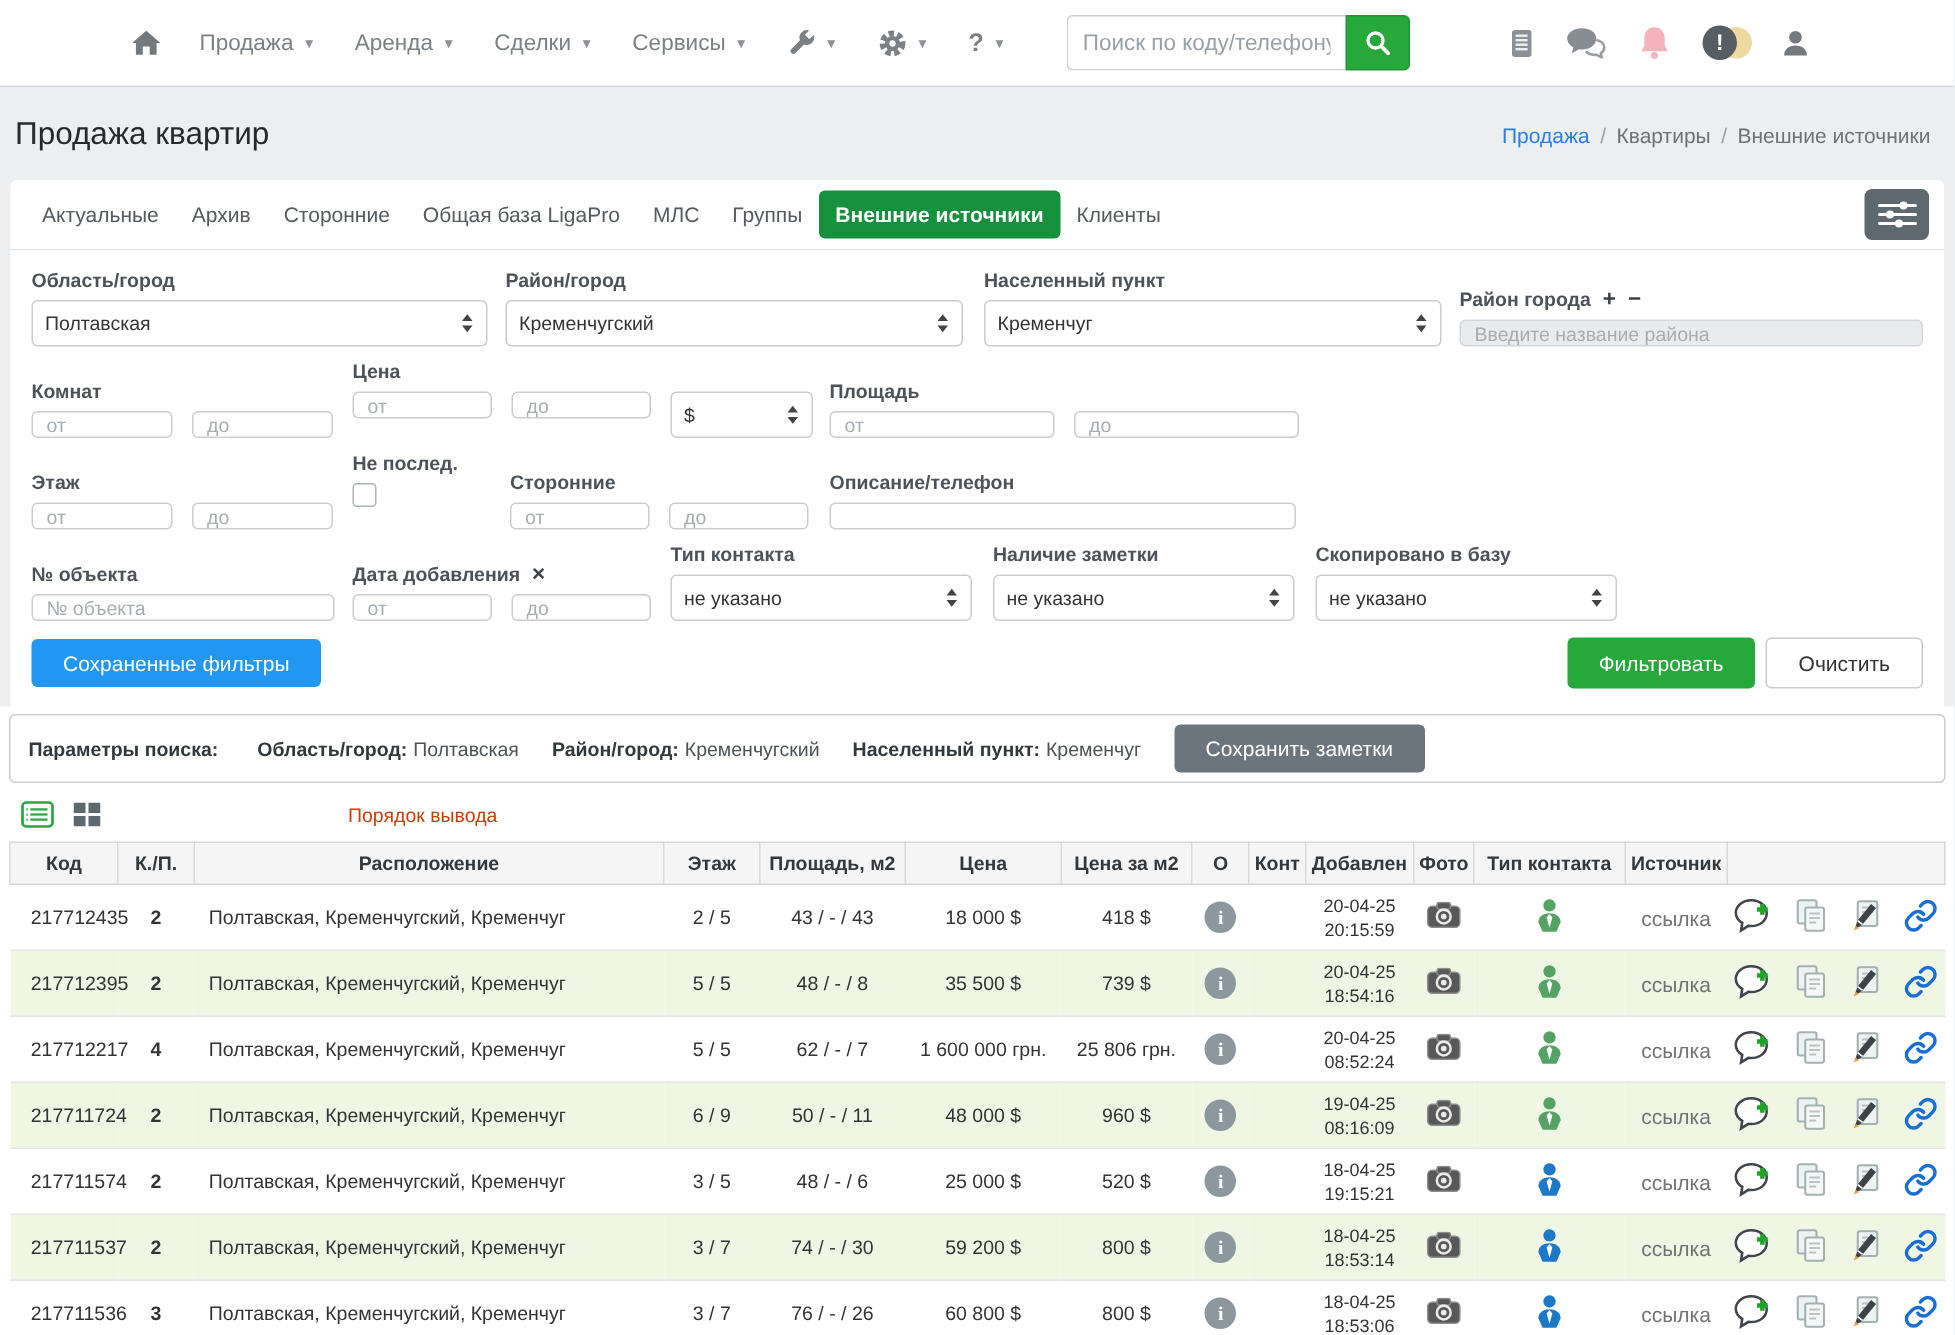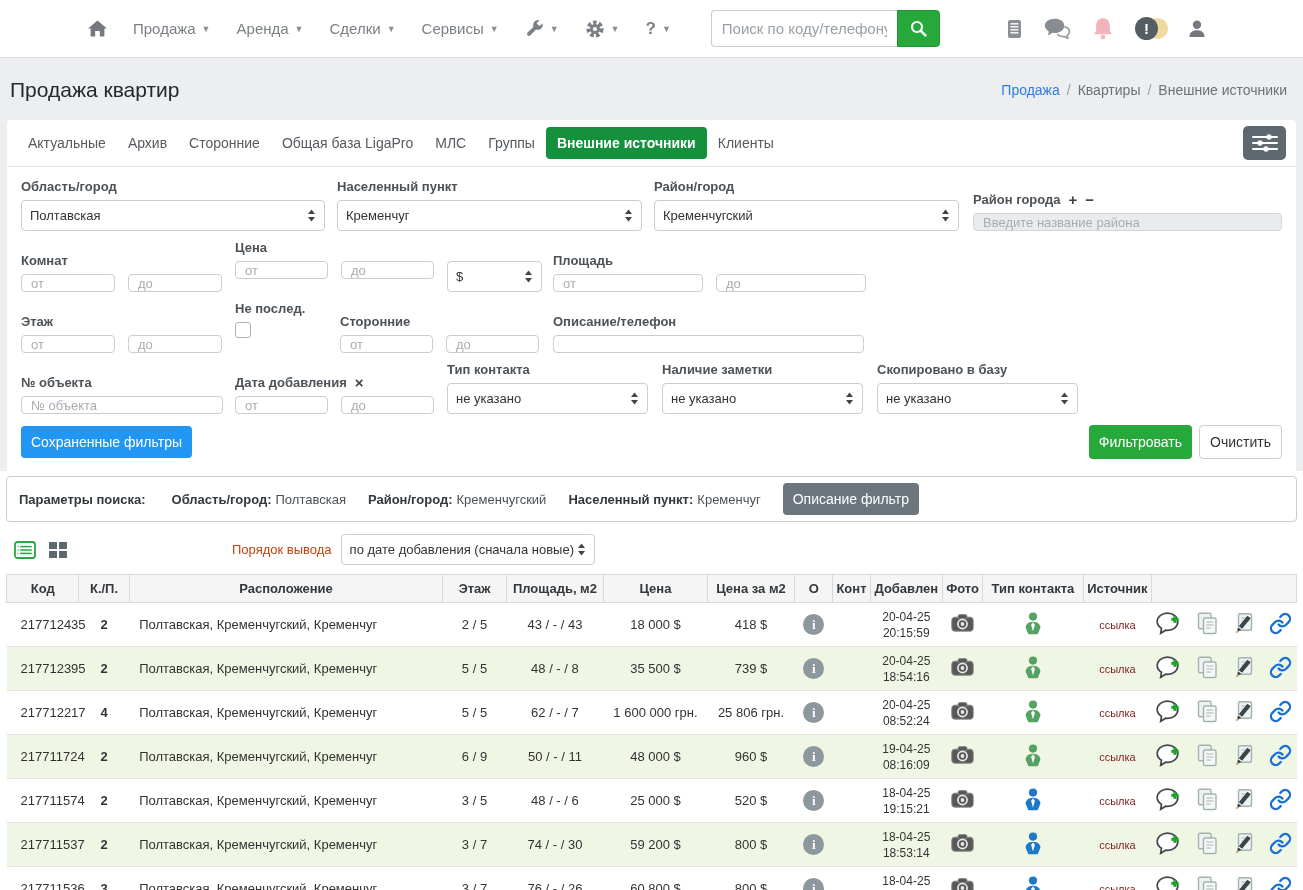--- a/index.html
+++ b/index.html
@@ -55,21 +55,21 @@
   .fg-label { font-weight:bold; color:#4c5257; font-size:13px; margin-bottom:6px; display:flex; align-items:center; gap:8px; }
   .fg-label .lbl-tool { color:#3c4348; font-weight:bold; font-size:15px; cursor:pointer; line-height:10px; }
   .fields { display:flex; gap:13px; }
   .inp { height:18px; border:1px solid #ccc; border-radius:4px; padding:0 9px; font-size:13px;
     color:#333; font-family:"Liberation Sans", sans-serif; outline:none; background:#fff; }
   .inp::placeholder { color:#a8adb2; }
   .inp[disabled] { background:#e9ebed; border-color:#d4d7da; }
   .sel { height:31px; border:1px solid #ccc; border-radius:4px; background:#fff; padding:0 8px;
     display:flex; align-items:center; justify-content:space-between; font-size:13px; color:#333; cursor:pointer; }
   .chk { width:16px; height:16px; border:1px solid #aeb3b8; border-radius:3px; background:#fff; cursor:pointer; }
-  .btn { border:none; border-radius:4px; font-size:14px; padding:8px 10px; cursor:pointer;
+  .btn { border:none; border-radius:4px; font-size:14px; padding:8px 21px; cursor:pointer;
     font-family:"Liberation Sans", sans-serif; }
   .btn-blue { background:#2196f3; color:#fff; }
   .btn-green { background:#27a83b; color:#fff; }
   .btn-white { background:#fff; color:#333; border:1px solid #ccc; }
   .btn-dark { background:#6c757d; color:#fff; }
   .f-buttons { display:flex; padding:2px 14px 0 14px; align-items:center; }
   .f-buttons .right { margin-left:auto; display:flex; gap:7px; }
   
   .lower { background:#fff; padding:5px 6px 0 6px; }
   .paramsbar { border:1px solid #c9cdd1; border-radius:4px; background:#fff;
@@ -87,21 +87,21 @@
   table.results th { background:#f5f5f5; border:1px solid #d8d8d8; font-size:13px; color:#33383c;
     font-weight:bold; height:28px; padding:2px 0; }
   table.results td { height:44px; text-align:center; border-top:1px solid #e3e5e3; padding:2px 4px;
     vertical-align:middle; }
   table.results tbody tr { background:#fff; }
   table.results tbody tr.stripe { background:#eff7e4; }
   .td-code { text-align:left !important; padding-left:14px !important; }
   .td-rooms { font-weight:bold; }
   .td-loc { text-align:left !important; padding-left:10px !important; }
   .td-added { font-size:12px; line-height:16px; }
-  .srclink { color:#7f1d1d; text-decoration:none; font-size:11px; cursor:pointer; }
+  .srclink { color:#737373; text-decoration:none; font-size:14px; cursor:pointer; }
   .info-ic { display:inline-flex; width:21px; height:21px; border-radius:50%; background:#8d979e;
     color:#fff; font-weight:bold; font-size:13px; align-items:center; justify-content:center;
     font-family:"Liberation Serif", serif; cursor:pointer; }
   .actions { display:inline-flex; align-items:center; gap:13px; }
   .actions svg { cursor:pointer; }
   .spin { display:inline-flex; }
 </style>
 </head>
 <body>
 
@@ -229,36 +229,36 @@
       <div class="sel">
         <span>Полтавская</span>
         <span class="spin">
             <svg width="9" height="13" viewBox="0 0 9 13">
               <path d="M4.5 0.5 L8 5 H1 Z" fill="#444"></path>
               <path d="M4.5 12.5 L1 8 h7 Z" fill="#444"></path>
             </svg>
           </span>
       </div>
     </div>
-    <div class="fg" style="width:308px; margin-right:12px;">
-      <span class="fg-label">Населенный пункт</span>
+    <div class="fg" style="width:308px; margin-right:14px;">
+      <span class="fg-label">Район/город</span>
       <div class="sel">
-        <span>Кременчуг</span>
+        <span>Кременчугский</span>
         <span class="spin">
             <svg width="9" height="13" viewBox="0 0 9 13">
               <path d="M4.5 0.5 L8 5 H1 Z" fill="#444"></path>
               <path d="M4.5 12.5 L1 8 h7 Z" fill="#444"></path>
             </svg>
           </span>
       </div>
     </div>
-    <div class="fg" style="width:308px; margin-right:14px;">
-      <span class="fg-label">Район/город</span>
+    <div class="fg" style="width:308px; margin-right:12px;">
+      <span class="fg-label">Населенный пункт</span>
       <div class="sel">
-        <span>Кременчугский</span>
+        <span>Кременчуг</span>
         <span class="spin">
             <svg width="9" height="13" viewBox="0 0 9 13">
               <path d="M4.5 0.5 L8 5 H1 Z" fill="#444"></path>
               <path d="M4.5 12.5 L1 8 h7 Z" fill="#444"></path>
             </svg>
           </span>
       </div>
     </div>
     <div class="fg" style="width:312px;">
       <span class="fg-label">
@@ -391,21 +391,21 @@
     </span>
   </div>
 </div>
 
 <div class="lower">
   <div class="paramsbar">
     <span class="param"><b>Параметры поиска:</b></span>
     <span class="param"><b>Область/город:</b><span>Полтавская</span></span>
     <span class="param"><b>Район/город:</b><span>Кременчугский</span></span>
     <span class="param"><b>Населенный пункт:</b><span>Кременчуг</span></span>
-    <button class="btn btn-dark">Описание фильтр</button>
+    <button class="btn btn-dark">Сохранить заметки</button>
   </div>
 
   <div class="viewrow">
     <span class="view-ic">
       <svg width="22" height="18" viewBox="0 0 22 18">
           <rect x="1" y="1" width="20" height="16" rx="2.5" fill="none" stroke="#28a745" stroke-width="1.8"></rect>
           <g stroke="#28a745" stroke-width="1.5">
             <path d="M6.2 5.6 h11.5"></path>
             <path d="M6.2 9 h11.5"></path>
             <path d="M6.2 12.4 h11.5"></path>
@@ -418,29 +418,20 @@
     <span class="view-ic">
       <svg width="18" height="16" viewBox="0 0 18 16">
           <rect x="0" y="0" width="8" height="7" fill="#5d686f"></rect>
           <rect x="10" y="0" width="8" height="7" fill="#5d686f"></rect>
           <rect x="0" y="9" width="8" height="7" fill="#5d686f"></rect>
           <rect x="10" y="9" width="8" height="7" fill="#5d686f"></rect>
         </svg>
     </span>
     <span class="sortgroup">
       <span class="sort-label">Порядок вывода</span>
-      <div class="sel">
-        <span>по дате добавления (сначала новые)</span>
-        <span class="spin">
-            <svg width="9" height="13" viewBox="0 0 9 13">
-              <path d="M4.5 0.5 L8 5 H1 Z" fill="#444"></path>
-              <path d="M4.5 12.5 L1 8 h7 Z" fill="#444"></path>
-            </svg>
-          </span>
-      </div>
     </span>
   </div>
 
   <table class="results">
     <colgroup>
       <col style="width:72px">
         <col style="width:50px">
         <col style="width:312px">
         <col style="width:63px">
       <col style="width:97px">

